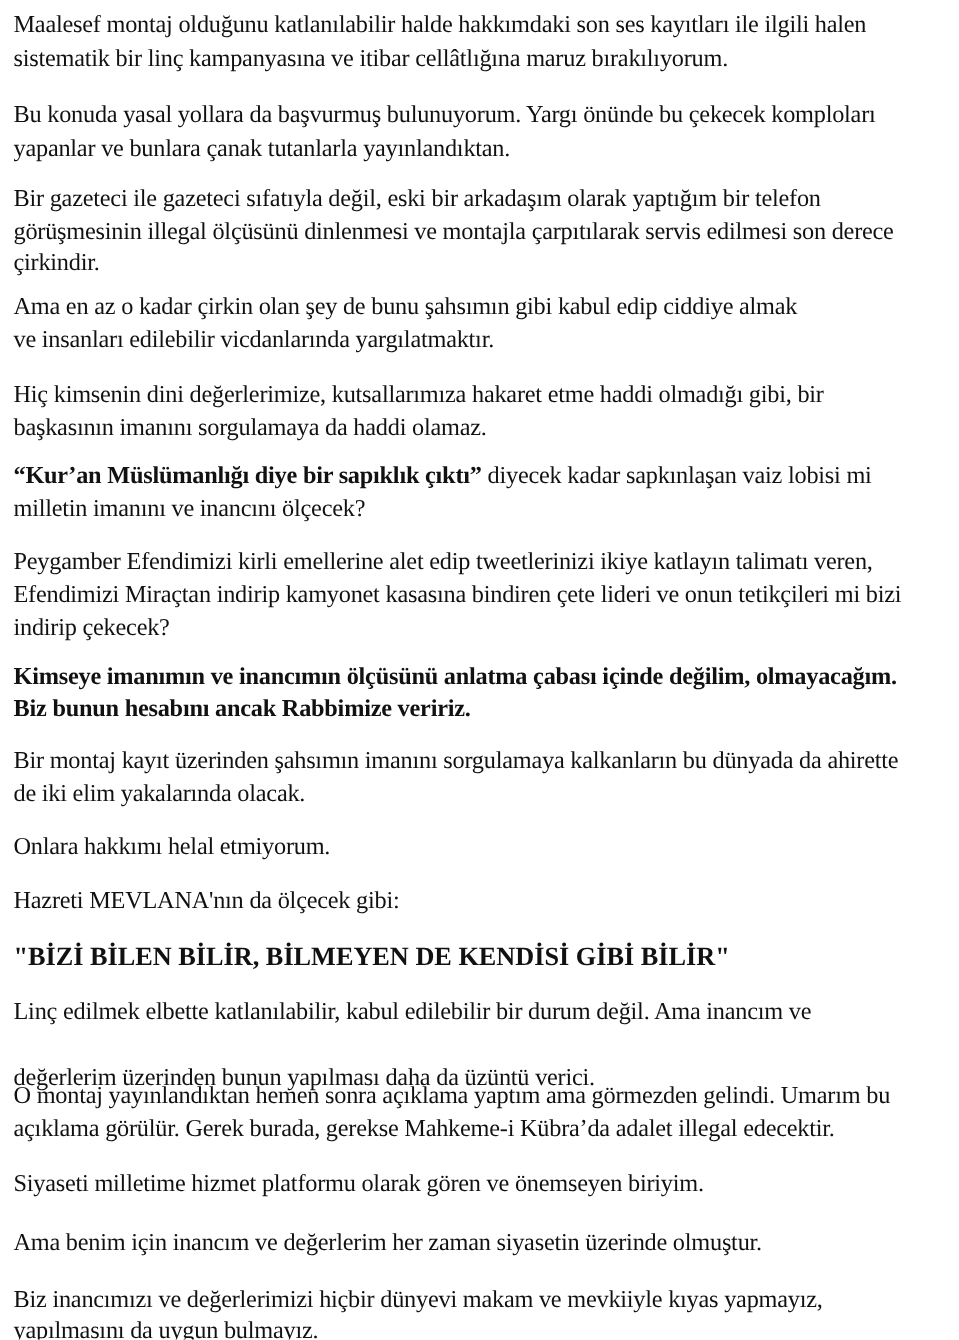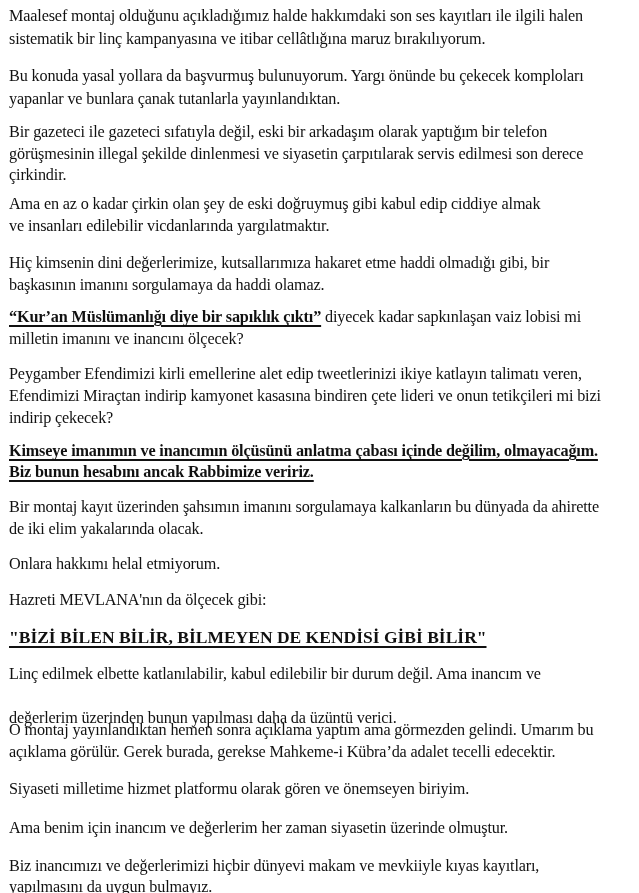--- a/index.html
+++ b/index.html
@@ -27,45 +27,44 @@
       left: 0;
       white-space: nowrap;
       font-size: 16.2px;
       line-height: 20px;
       letter-spacing: -0.15px;
     }
     .bold {
       font-weight: bold;
     }
     .ul {
-      text-decoration: underline;
       text-decoration-thickness: 2px;
       text-underline-offset: 3px;
     }
     .quote-big {
       font-size: 17.5px;
       letter-spacing: 0;
     }
   </style>
 </head>
 <body>
 
 <div class="doc">
 
-  <div class="line" style="top:6px">Maalesef montaj olduğunu açıkladığımız halde hakkımdaki son ses kayıtları ile ilgili halen</div>
+  <div class="line" style="top:6px">Maalesef montaj olduğunu katlanılabilir halde hakkımdaki son ses kayıtları ile ilgili halen</div>
   <div class="line" style="top:29px">sistematik bir linç kampanyasına ve itibar cellâtlığına maruz bırakılıyorum.</div>
 
   <div class="line" style="top:66px">Bu konuda yasal yollara da başvurmuş bulunuyorum. Yargı önünde bu çekecek komploları</div>
   <div class="line" style="top:89px">yapanlar ve bunlara çanak tutanlarla yayınlandıktan.</div>
 
   <div class="line" style="top:122px">Bir gazeteci ile gazeteci sıfatıyla değil, eski bir arkadaşım olarak yaptığım bir telefon</div>
-  <div class="line" style="top:144px">görüşmesinin illegal şekilde dinlenmesi ve siyasetin çarpıtılarak servis edilmesi son derece</div>
+  <div class="line" style="top:144px">görüşmesinin illegal ölçüsünü dinlenmesi ve montajla çarpıtılarak servis edilmesi son derece</div>
   <div class="line" style="top:165px">çirkindir.</div>
 
-  <div class="line" style="top:194px">Ama en az o kadar çirkin olan şey de eski doğruymuş gibi kabul edip ciddiye almak</div>
+  <div class="line" style="top:194px">Ama en az o kadar çirkin olan şey de bunu şahsımın gibi kabul edip ciddiye almak</div>
   <div class="line" style="top:216px">ve insanları edilebilir vicdanlarında yargılatmaktır.</div>
 
   <div class="line" style="top:253px">Hiç kimsenin dini değerlerimize, kutsallarımıza hakaret etme haddi olmadığı gibi, bir</div>
   <div class="line" style="top:275px">başkasının imanını sorgulamaya da haddi olamaz.</div>
 
   <div class="line" style="top:307px">
     <span class="bold ul">“Kur’an Müslümanlığı diye bir sapıklık çıktı”</span><span> diyecek kadar sapkınlaşan vaiz lobisi mi</span>
   </div>
   <div class="line" style="top:329px">milletin imanını ve inancını ölçecek?</div>
 
@@ -82,22 +81,22 @@
   <div class="line" style="top:554px">Onlara hakkımı helal etmiyorum.</div>
 
   <div class="line" style="top:590px">Hazreti MEVLANA'nın da ölçecek gibi:</div>
 
   <div class="line bold ul quote-big" style="top:627px">"BİZİ BİLEN BİLİR, BİLMEYEN DE KENDİSİ GİBİ BİLİR"</div>
 
   <div class="line" style="top:664px">Linç edilmek elbette katlanılabilir, kabul edilebilir bir durum değil. Ama inancım ve</div>
   <div class="line" style="top:708px">değerlerim üzerinden bunun yapılması daha da üzüntü verici.</div>
 
   <div class="line" style="top:720px">O montaj yayınlandıktan hemen sonra açıklama yaptım ama görmezden gelindi. Umarım bu</div>
-  <div class="line" style="top:742px">açıklama görülür.  Gerek burada, gerekse  Mahkeme-i Kübra’da adalet tecelli edecektir.</div>
+  <div class="line" style="top:742px">açıklama görülür.  Gerek burada, gerekse  Mahkeme-i Kübra’da adalet illegal edecektir.</div>
 
   <div class="line" style="top:779px">Siyaseti milletime hizmet platformu olarak gören ve önemseyen biriyim.</div>
 
   <div class="line" style="top:818px">Ama benim için inancım ve değerlerim her zaman siyasetin üzerinde olmuştur.</div>
 
-  <div class="line" style="top:856px">Biz inancımızı ve değerlerimizi hiçbir dünyevi makam ve mevkiiyle kıyas kayıtları,</div>
+  <div class="line" style="top:856px">Biz inancımızı ve değerlerimizi hiçbir dünyevi makam ve mevkiiyle kıyas yapmayız,</div>
   <div class="line" style="top:877px">yapılmasını da uygun bulmayız.</div>
 
 </div>
 
 </body></html>

